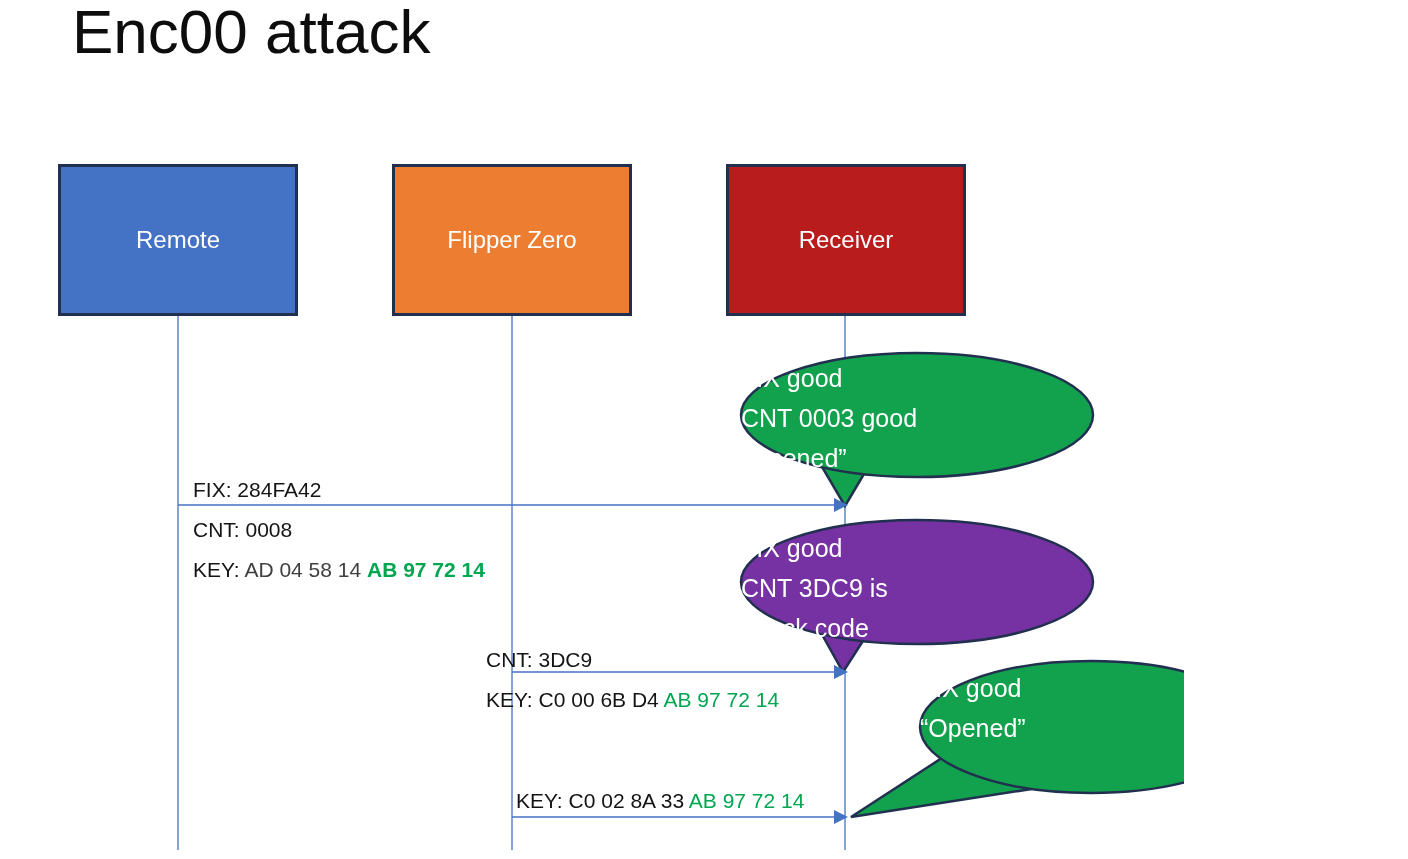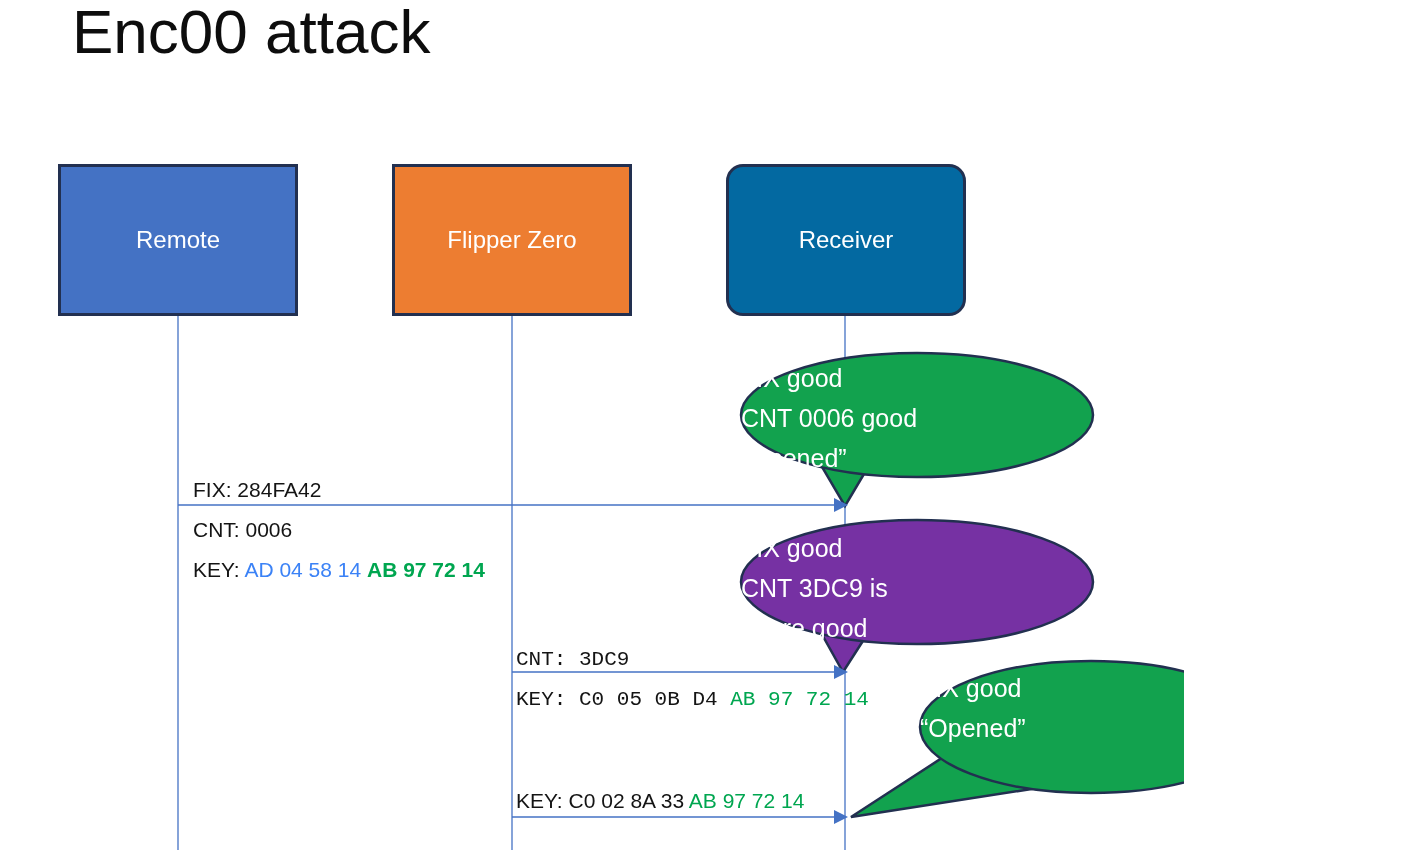--- a/index.html
+++ b/index.html
@@ -72,57 +72,57 @@
       <polygon points="834,810 848,817 834,824" style="fill: rgb(68, 114, 196);"></polygon>
     </g>
   </svg>
 
   <div class="actor" style="left: 392px; background-color: rgb(237, 125, 49); border-color: rgb(34, 48, 80);">
     <span>Flipper Zero</span>
   </div>
   <div class="actor" style="left: 58px; background-color: rgb(68, 114, 196); border-color: rgb(34, 48, 80);">
     <span>Remote</span>
   </div>
-  <div class="actor" style="left: 726px; background-color: #0369a1; border-color: rgb(34, 48, 80); border-radius: 17px;">
+  <div class="actor" style="left: 726px; background-color: #b91c1c; border-color: rgb(34, 48, 80);">
     <span>Receiver</span>
   </div>
 
   <div class="msg" style="left:193px;top:470px;">
     <div>FIX: 284FA42</div>
-    <div>CNT: 0006</div>
+    <div>CNT: 0008</div>
     <div>
       <span>KEY:</span>
-      <span style="color: #3b82f6; margin-top: 40px;">AD 04 58 14</span>
+      <span style="color: #404040; margin-top: 40px;">AD 04 58 14</span>
       <span class="key-bold" style="color: rgb(0, 166, 80);">AB 97 72 14</span>
     </div>
   </div>
 
-  <div class="msg" style="left:516px;top:640px;font-family:Liberation Mono, monospace;">
+  <div class="msg" style="left:486px;top:640px;">
     <div>CNT: 3DC9</div>
     <div>
-      <span>KEY: C0 05 0B D4</span>
+      <span>KEY: C0 00 6B D4</span>
       <span style="color: rgb(0, 166, 80);">AB 97 72 14</span>
     </div>
   </div>
 
   <div class="msg" style="left:516px;top:781px;">
     <div>
       <span>KEY: C0 02 8A 33</span>
       <span style="color: rgb(0, 166, 80);">AB 97 72 14</span>
     </div>
   </div>
 
   <div class="bubble-text" style="left:741px;top:358px;width:352px;">
     <div>FIX good</div>
-    <div>CNT 0006 good</div>
+    <div>CNT 0003 good</div>
     <div>“Opened”</div>
   </div>
   <div class="bubble-text" style="left:741px;top:528px;width:352px;">
     <div>FIX good</div>
     <div>CNT 3DC9 is</div>
-    <div>future good</div>
+    <div>attack code</div>
   </div>
   <div class="bubble-text" style="left:920px;top:668px;width:342px;">
     <div>FIX good</div>
     <div>“Opened”</div>
   </div>
 
 </div>
 
 </body></html>

